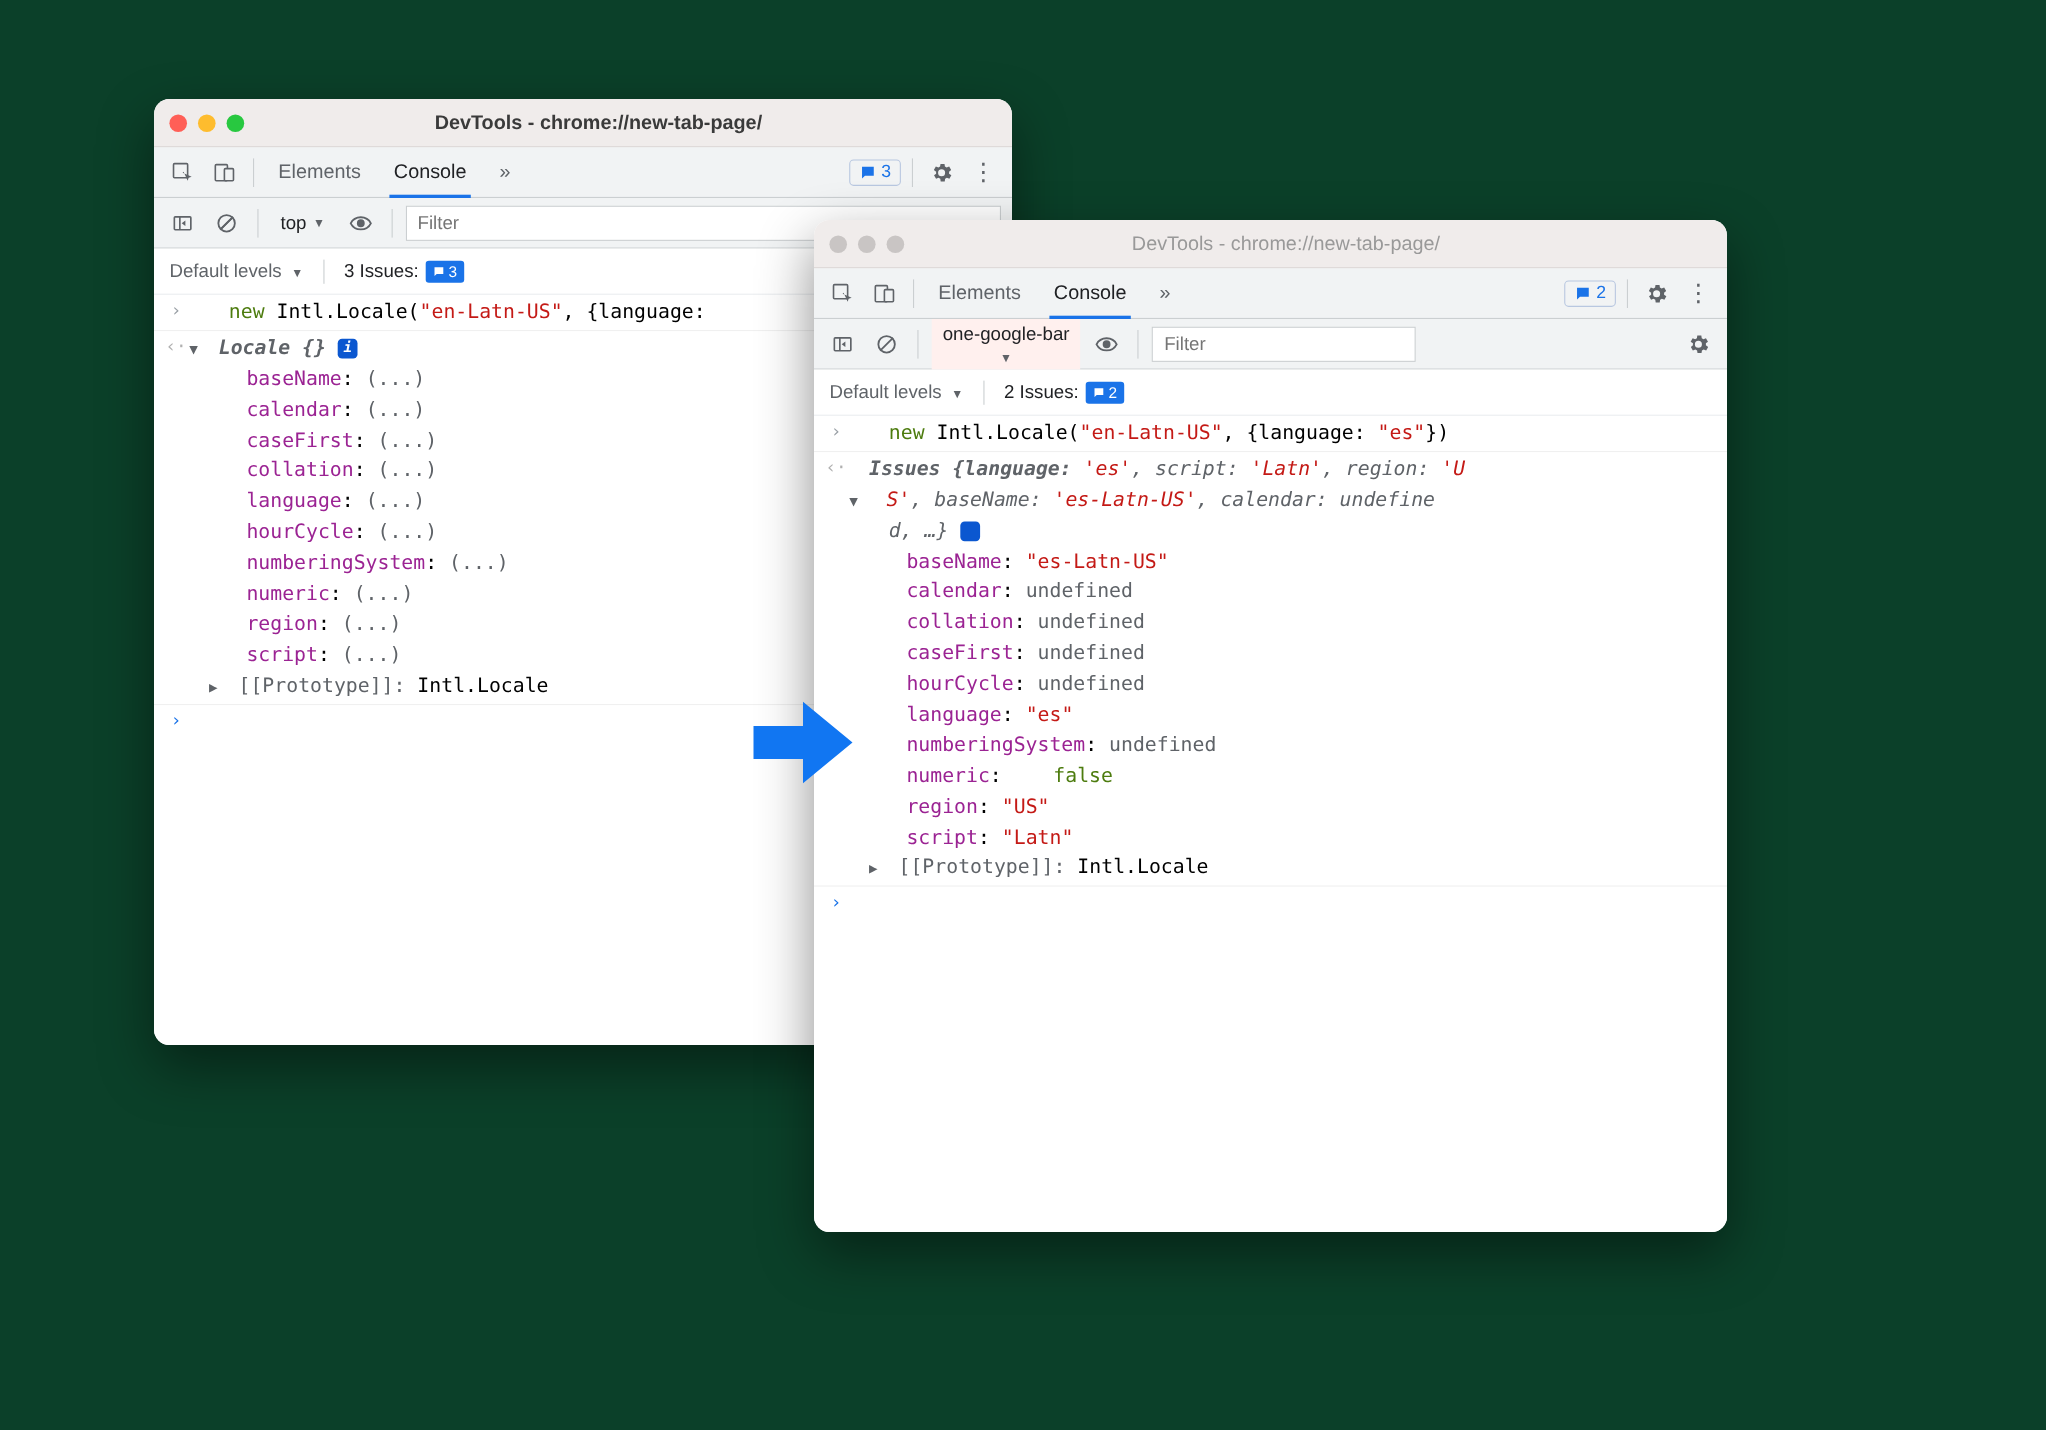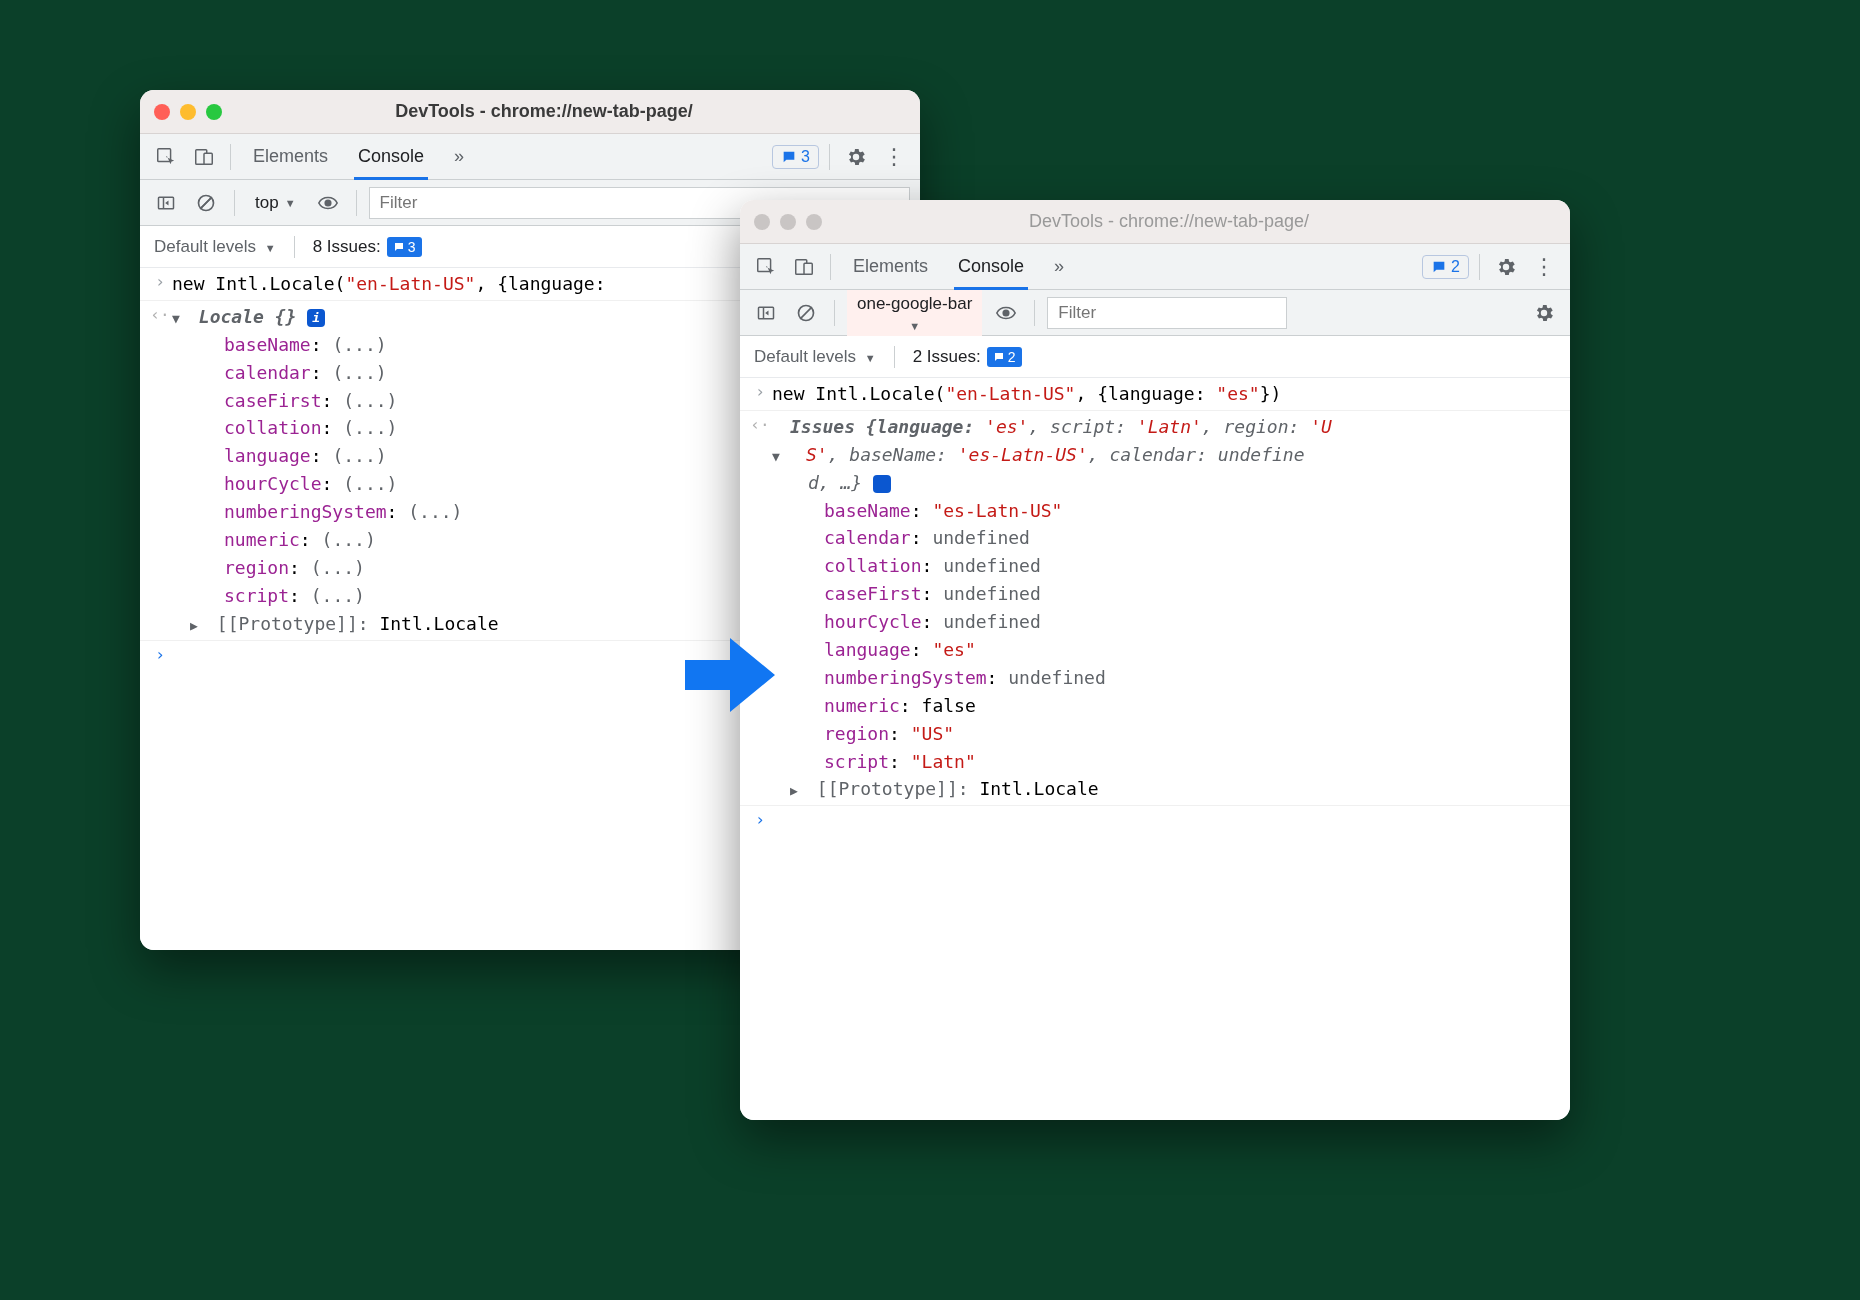--- a/index.html
+++ b/index.html
@@ -162,21 +162,21 @@
     overflow: hidden;
     font-family: Menlo, Consolas, monospace;
     font-size: 18px;
     line-height: 1.55;
   }
   .row { display: flex; padding: 2px 0 2px 8px; }
   .row .gutter { width: 24px; flex-shrink: 0; color: #9aa0a6; font-size: 16px; text-align: center; }
   .row .content { flex: 1; padding-right: 10px; }
   .divider { border-top: 1px solid #f0f0f0; }
 
-  .kw { color: #000000; }
+  .kw { color: #4d7c0f; margin-left: 36px; }
   .str { color: #c41a16; }
   .prop { color: #9b2393; }
   .faded { color: #5f6368; }
   .preview-italic { color: #5f6368; font-style: italic; }
   .locale-name { font-weight: 600; font-style: italic; }
   .info-chip {
     display: inline-flex;
     width: 18px; height: 18px;
     background: #0b57d0; color: #fff;
     border-radius: 4px;
@@ -273,21 +273,21 @@
     <input class="filter-input" placeholder="Filter" style="">
   </div>
 
   <div class="levels-bar">
     <div>
       <span>Default levels</span>
       <span style="font-size:11px;margin-left:4px;">▼</span>
     </div>
     <div class="sep"></div>
     <div class="issues-link">
-      <span>8 Issues:</span>
+      <span>3 Issues:</span>
       <span class="msg-chip">
         <svg width="12" height="12" viewBox="0 0 24 24" fill="#fff">
             <path d="M4 4h16v12H8l-4 4V4z"></path>
           </svg>
         <span>3</span>
       </span>
     </div>
   </div>
 
   <div class="console-body">

